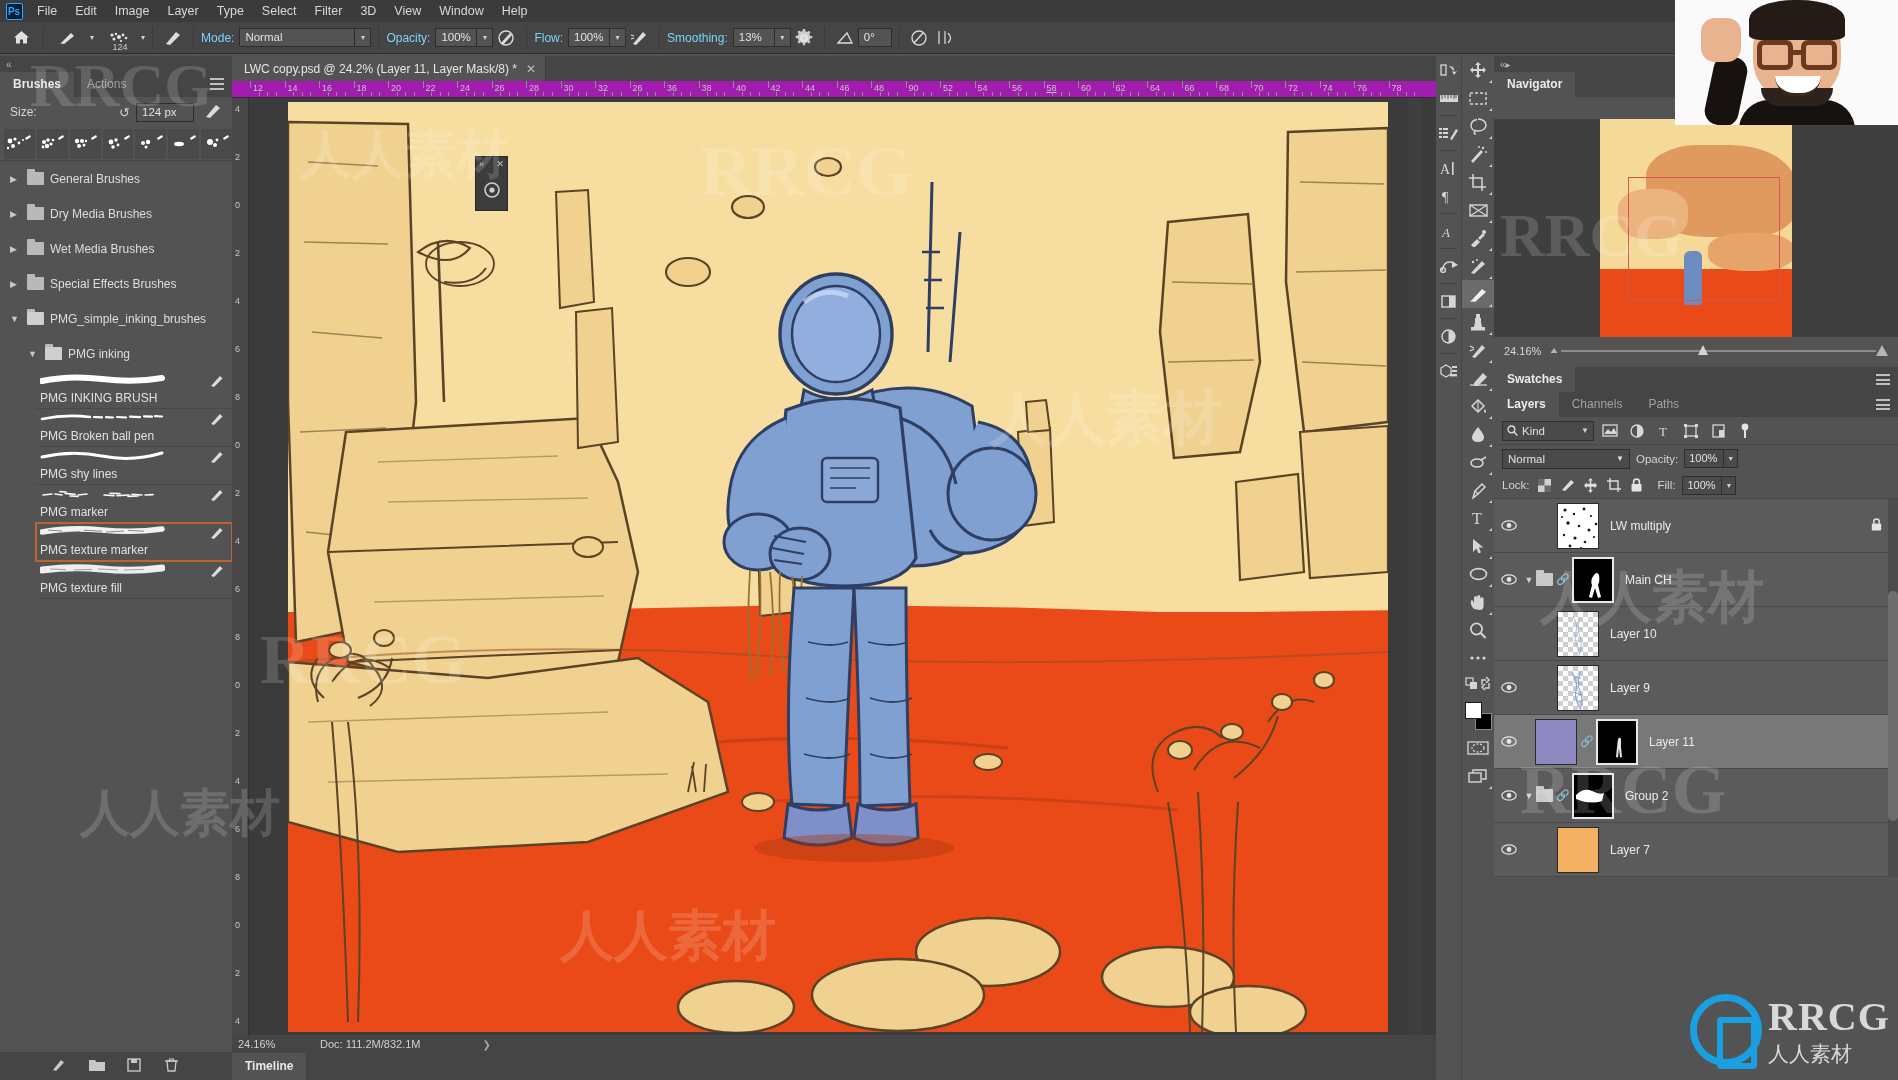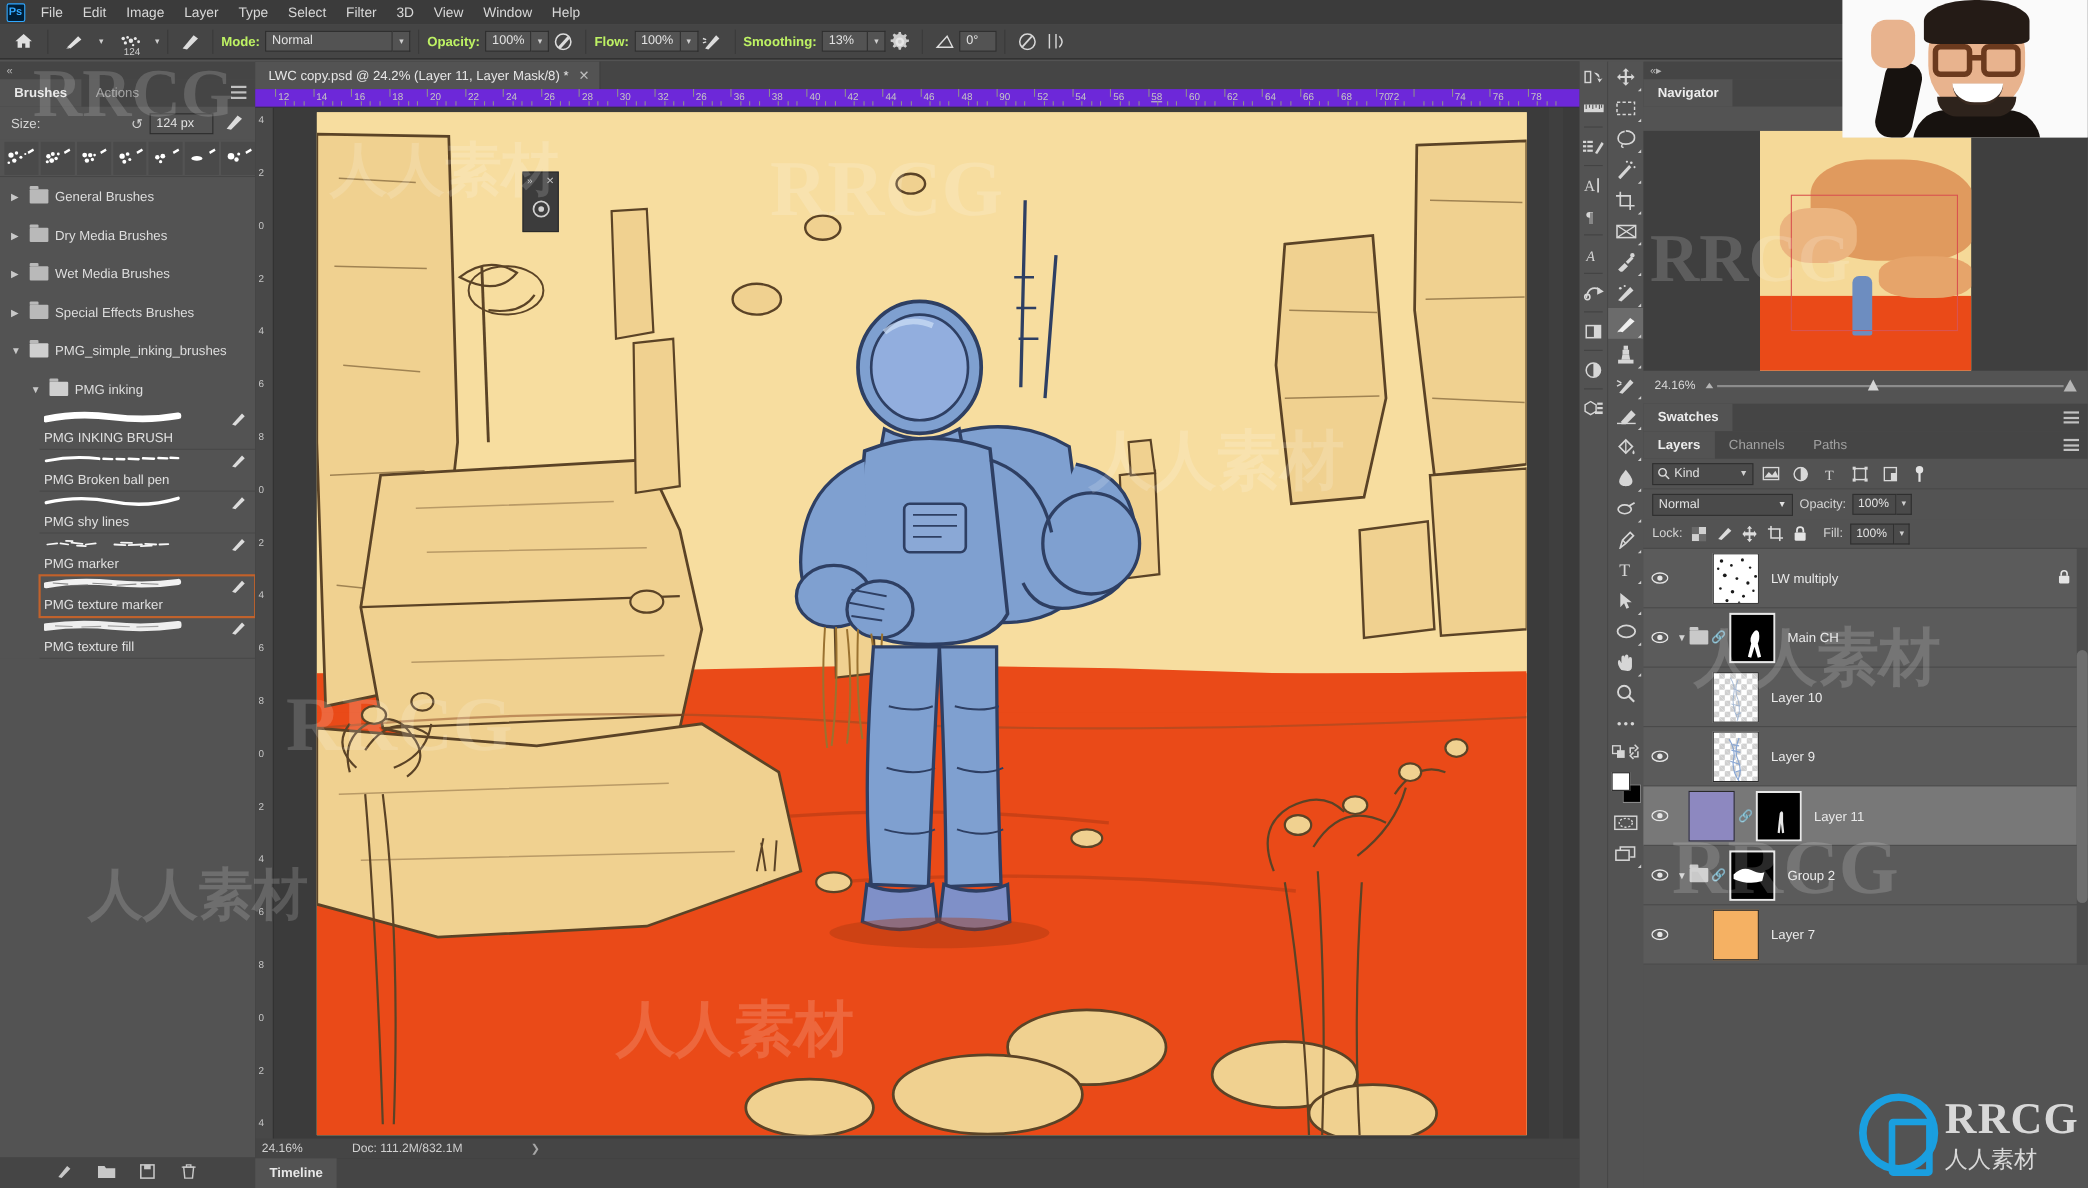--- a/index.html
+++ b/index.html
@@ -31,21 +31,21 @@
     color: #d8d8d8; white-space: nowrap; cursor: default;
   }
 
   
   #optionsbar {
     position: absolute; top: 22px; left: 0; width: 1898px; height: 32px;
     background: #454545; display: flex; align-items: center; padding-left: 6px;
     border-bottom: 1px solid #2c2c2c;
   }
   .obsep { width: 1px; height: 22px; background: #3a3a3a; margin: 0 7px; }
-  .ob-label { font-size: 12px; color: #bef264; margin-right: 5px; white-space: nowrap; font-weight: bold; }
+  .ob-label { font-size: 12px; color: #7dd3fc; margin-right: 5px; white-space: nowrap; }
   .ob-field {
     background: #535353; border: 1px solid #2d2d2d; height: 19px; line-height: 17px;
     color: #e2e2e2; font-size: 11.5px; padding: 0 5px; min-width: 42px; text-align: left;
   }
   .ob-combo {
     display: flex; align-items: stretch; height: 19px;
   }
   .ob-combo .arrow {
     width: 16px; background: #535353; border: 1px solid #2d2d2d; border-left: none;
     display: flex; align-items: center; justify-content: center; font-size: 8px; color: #cfcfcf;
@@ -138,21 +138,21 @@
   #doc-tabbar {
     height: 25px; background: #454545; display: flex; align-items: stretch;
   }
   #doc-tab {
     background: #535353; display: flex; align-items: center; padding: 0 9px 0 12px;
     font-size: 12px; color: #e6e6e6; gap: 9px; border-right: 1px solid #3a3a3a;
   }
   #doc-tab .close { font-size: 12px; color: #bdbdbd; }
   #ruler-h {
     position: absolute; top: 25px; left: 0; width: 1204px; height: 17px;
-    background: #6d28d9; overflow: hidden; border-bottom: 1px solid #303030;
+    background: #a21caf; overflow: hidden; border-bottom: 1px solid #303030;
   }
   #ruler-v {
     position: absolute; top: 42px; left: 0; width: 17px; height: 955px;
     background: #484848; overflow: hidden; border-right: 1px solid #303030;
   }
   .rtick { position: absolute; font-size: 9px; color: #c5c5c5; }
   .rline { position: absolute; background: #8e8e8e; }
   #artboard-wrap {
     position: absolute; top: 42px; left: 17px; width: 1187px; height: 955px;
     background: #3b3b3b; overflow: hidden;
@@ -882,21 +882,21 @@
       <span class="rtick" style="left: 987px; top: 2px;">68</span>
       <span class="rline" style="left: 984px; top: 0px; width: 1px; height: 7px;"></span>
       <span class="rline" style="left: 992.625px; top: 11px; width: 1px; height: 4px;"></span>
       <span class="rline" style="left: 1001.25px; top: 11px; width: 1px; height: 4px;"></span>
       <span class="rline" style="left: 1009.88px; top: 11px; width: 1px; height: 4px;"></span>
       <span class="rtick" style="left: 1021.5px; top: 2px;">70</span>
       <span class="rline" style="left: 1018.5px; top: 0px; width: 1px; height: 7px;"></span>
       <span class="rline" style="left: 1027.12px; top: 11px; width: 1px; height: 4px;"></span>
       <span class="rline" style="left: 1035.75px; top: 11px; width: 1px; height: 4px;"></span>
       <span class="rline" style="left: 1044.38px; top: 11px; width: 1px; height: 4px;"></span>
-      <span class="rtick" style="left: 1030px; top: 2px;">72</span>
+      <span class="rtick" style="left: 1056px; top: 2px;">72</span>
       <span class="rline" style="left: 1053px; top: 0px; width: 1px; height: 7px;"></span>
       <span class="rline" style="left: 1061.62px; top: 11px; width: 1px; height: 4px;"></span>
       <span class="rline" style="left: 1070.25px; top: 11px; width: 1px; height: 4px;"></span>
       <span class="rline" style="left: 1078.88px; top: 11px; width: 1px; height: 4px;"></span>
       <span class="rtick" style="left: 1090.5px; top: 2px;">74</span>
       <span class="rline" style="left: 1087.5px; top: 0px; width: 1px; height: 7px;"></span>
       <span class="rline" style="left: 1096.12px; top: 11px; width: 1px; height: 4px;"></span>
       <span class="rline" style="left: 1104.75px; top: 11px; width: 1px; height: 4px;"></span>
       <span class="rline" style="left: 1113.38px; top: 11px; width: 1px; height: 4px;"></span>
       <span class="rtick" style="left: 1125px; top: 2px;">76</span>

